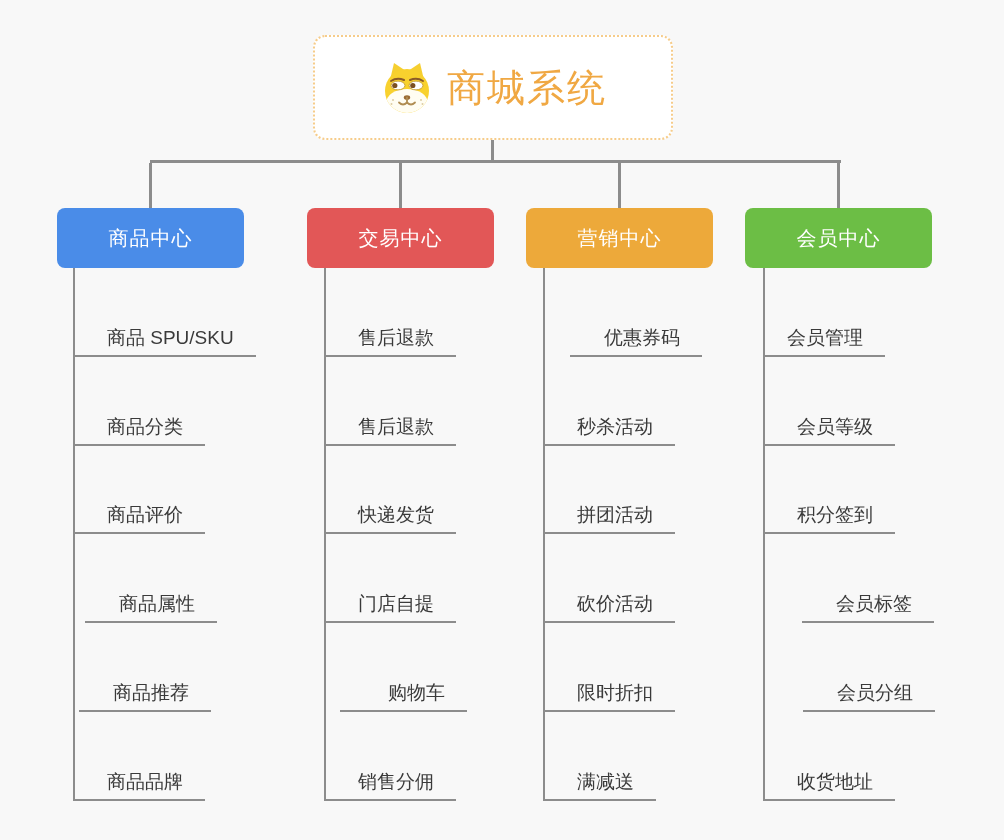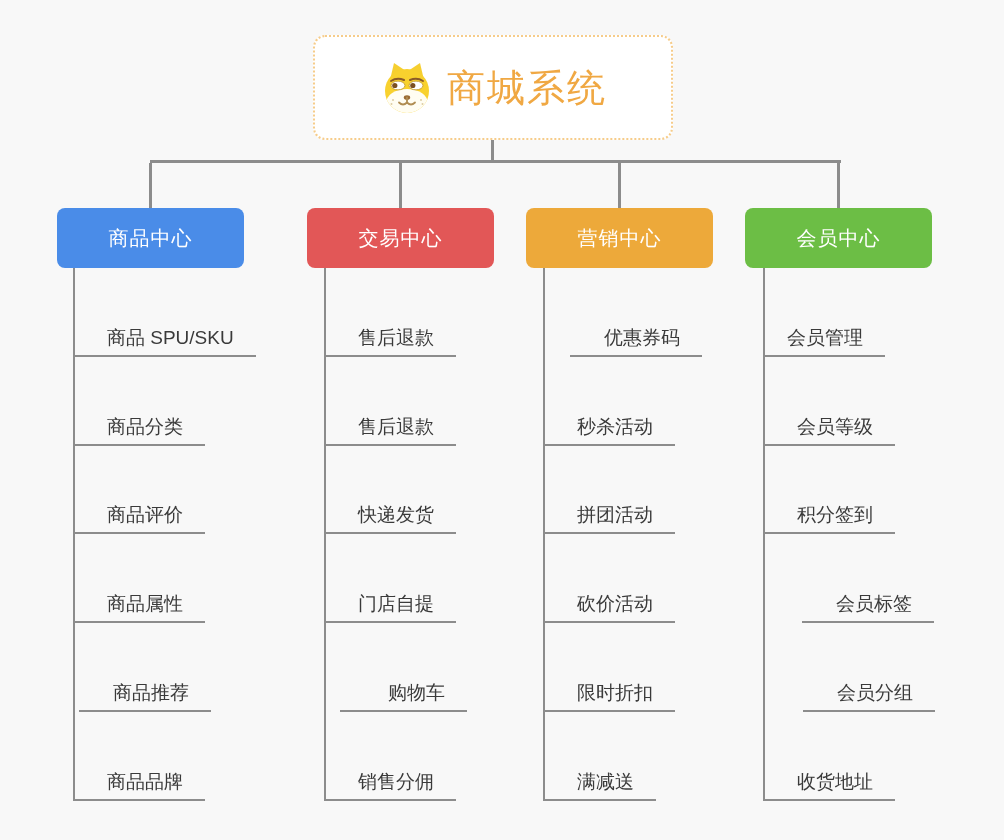--- a/index.html
+++ b/index.html
@@ -102,21 +102,21 @@
       <div class="conn" style="left: 837px; top: 163px; width: 3px; height: 45px;"></div>
     </div>
   <div id="branches">
       <div class="branch-header" style="left: 57px; background: rgb(74, 140, 232);">
         <span>商品中心</span>
       </div>
       <div class="drop-line" style="left: 73px; top: 268px; height: 533px;"></div>
       <div class="leaf" style="left: 73px; top: 327px;">商品 SPU/SKU</div>
       <div class="leaf" style="left: 73px; top: 416px;">商品分类</div>
       <div class="leaf" style="left: 73px; top: 504px;">商品评价</div>
-      <div class="leaf" style="left: 73px; top: 593px;">商品属性</div>
+      <div class="leaf" style="left: 85px; top: 593px;">商品属性</div>
       <div class="leaf" style="left: 73px; top: 682px; margin-left: 6px;">商品推荐</div>
       <div class="leaf" style="left: 73px; top: 771px;">商品品牌</div>
       <div class="branch-header" style="left: 307px; background: rgb(226, 87, 87);">
         <span>交易中心</span>
       </div>
       <div class="drop-line" style="left: 324px; top: 268px; height: 533px;"></div>
       <div class="leaf" style="left: 324px; top: 327px;">售后退款</div>
       <div class="leaf" style="left: 324px; top: 416px;">售后退款</div>
       <div class="leaf" style="left: 324px; top: 504px;">快递发货</div>
       <div class="leaf" style="left: 324px; top: 593px;">门店自提</div>

